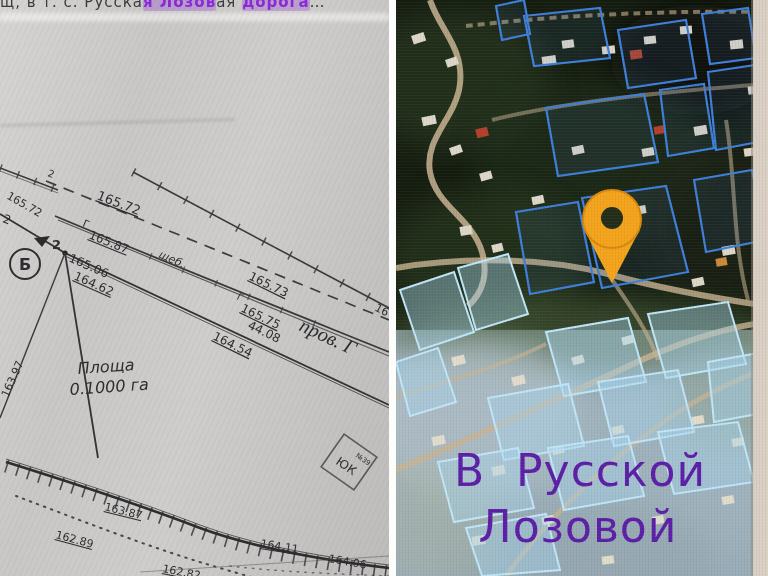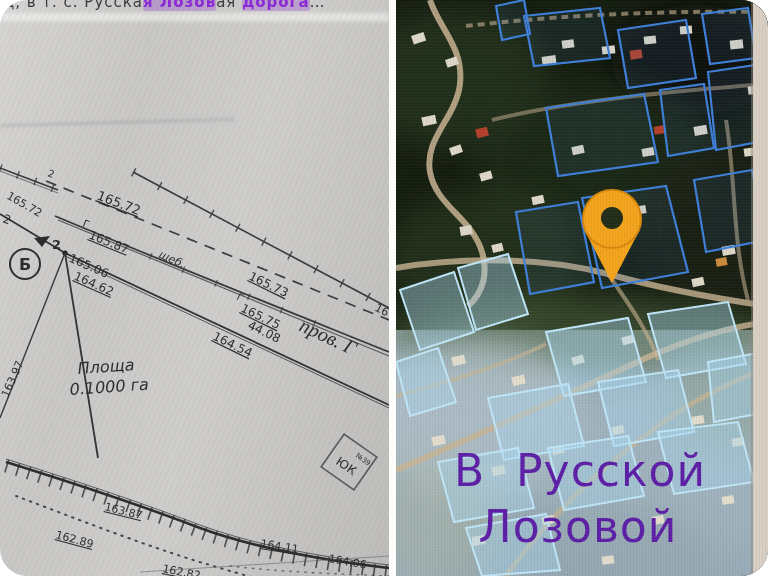--- a/index.html
+++ b/index.html
@@ -1,17 +1,17 @@
 <!DOCTYPE html>
 <html><head>
 <meta charset="utf-8">
 <style>
   html,body{margin:0;padding:0;background:#ffffff;}
   .stage{position:relative;width:768px;height:576px;overflow:hidden;
-         font-family:"DejaVu Sans",sans-serif;background:#fff;border-radius:27px;}
+         font-family:"DejaVu Sans",sans-serif;background:#fff;}
   
   .plan{position:absolute;left:0;top:0;width:389px;height:576px;overflow:hidden;
         background:linear-gradient(105deg,#d6d5d3 0%,#c9c8c6 30%,#cfcecc 55%,#c3c2c0 85%,#bebdbb 100%);}
   .plan::after{content:"";position:absolute;inset:0;pointer-events:none;
         background:repeating-linear-gradient(115deg,rgba(0,0,0,.022) 0 2px,transparent 2px 5px);}
   .note-top{position:absolute;left:0;top:0;width:389px;height:14px;overflow:hidden;
         font-size:15px;line-height:15px;color:#3c3c40;white-space:nowrap;}
   .note-top .inner{display:block;margin-top:-5px;letter-spacing:1px;filter:blur(.4px);}
   .note-top .hl{color:#8b2ad6;background:rgba(139,42,214,.28);font-weight:700;border-radius:2px;}
   .shine{position:absolute;left:0;top:13px;width:389px;height:8px;

